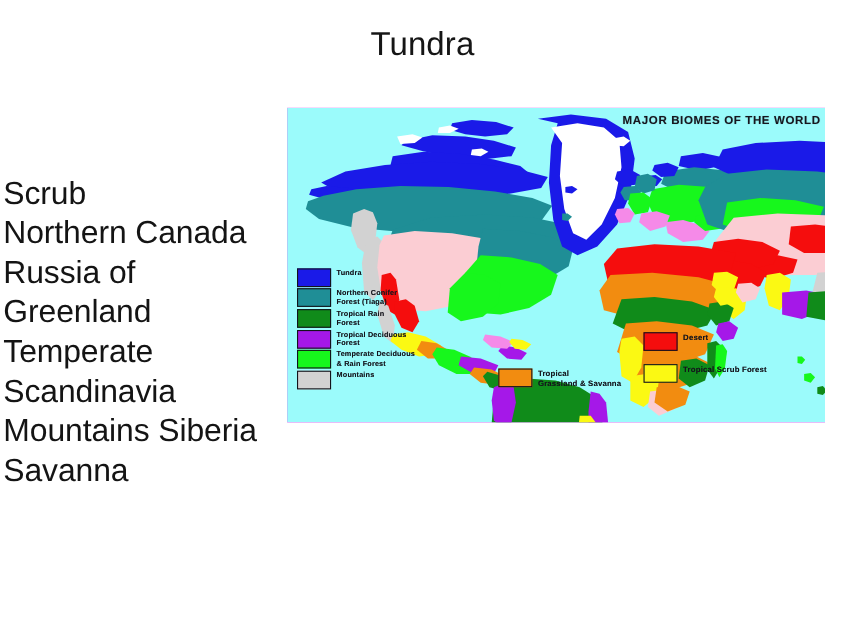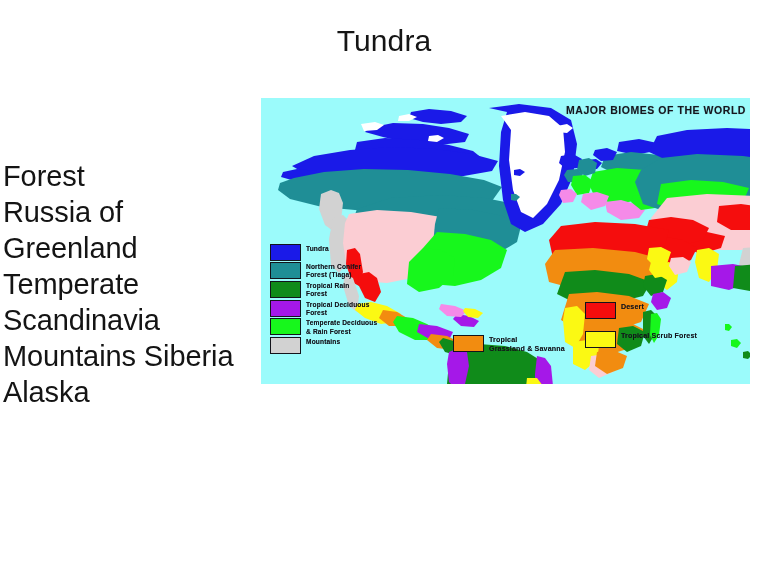--- a/index.html
+++ b/index.html
@@ -109,25 +109,26 @@
   #legend-right .legend-row  { margin-bottom: 12px; text-align: center; }
   #legend-middle .legend-label,
   #legend-right .legend-label { font-size: 7.1px; line-height: 9px; }
 </style>
 </head>
 <body>
 
 <div id="slide-title">Tundra</div>
 
 <div id="body-text">
-  <div class="line">Forest</div>
+  <div class="line">Scrub</div>
+  <div class="line">Northern Canada</div>
   <div class="line">Russia of Greenland</div>
   <div class="line">Temperate Scandinavia</div>
   <div class="line">Mountains Siberia</div>
-  <div class="line">Alaska</div>
+  <div class="line">Savanna</div>
 </div>
 
 <div id="biome-map">
 
   <svg id="map-canvas" viewBox="0 0 489 286" preserveAspectRatio="none">
     <rect x="0" y="0" width="489" height="286" fill="#9bfbfb"></rect>
 
     <g id="north-america">
 
       <path fill="#1a1ae8" d="M150 14 l18 -3 22 2 16 5 -6 6 -20 2 -18 -2 -14 -4z"></path>

